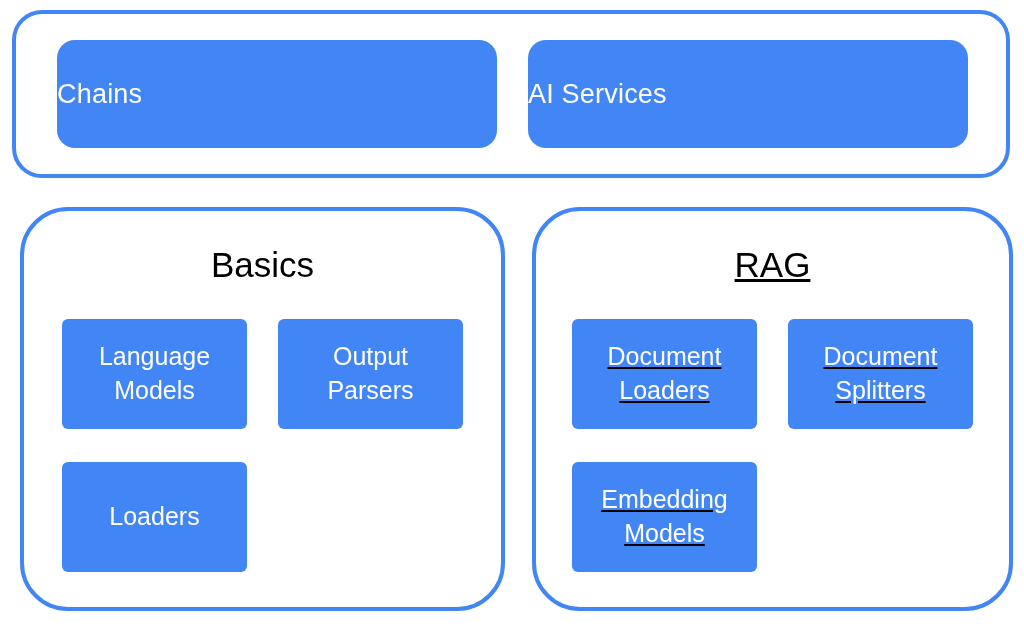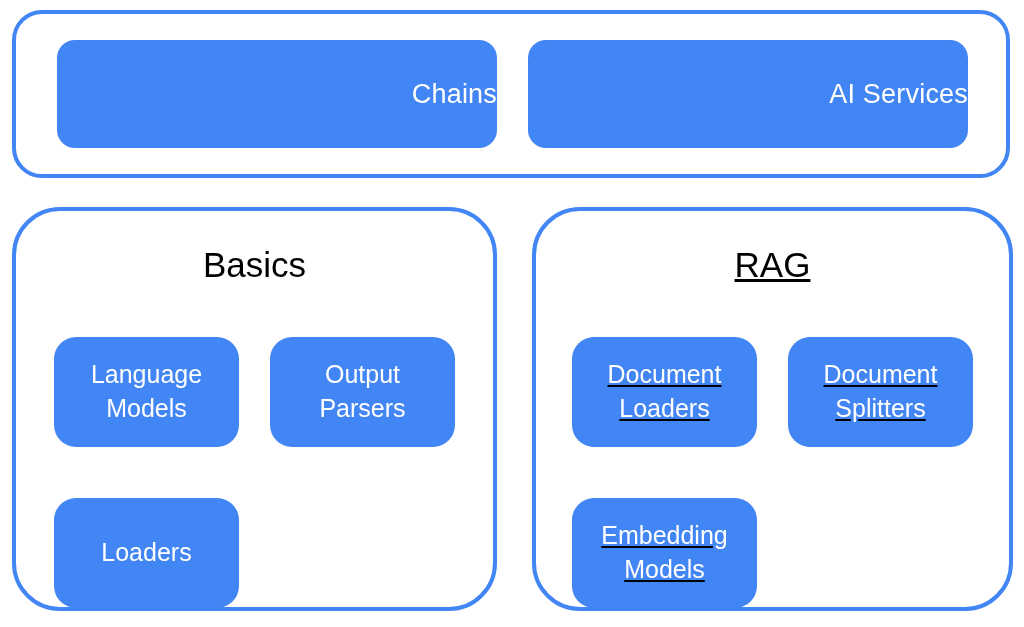--- a/index.html
+++ b/index.html
@@ -38,63 +38,62 @@
     padding: 0 38px 0 41px;
   }
   .pill {
     width: 440px;
     height: 108px;
     border-radius: 18px;
     background: var(--node-fill);
     color: var(--node-text);
     display: flex;
     align-items: center;
-    justify-content: flex-end;
+    justify-content: flex-start;
     font-size: 27px;
     letter-spacing: 0.2px;
   }
   .group-panel {
     top: 207px;
     height: 404px;
     border-radius: 48px;
     display: flex;
     flex-direction: column;
     align-items: center;
   }
-  .group-basics { left: 12px;  width: 485px; }
+  .group-basics { left: 20px;  width: 485px; }
   .group-rag    { left: 532px; width: 481px; text-decoration: underline; }
   .group-title {
     margin-top: 32px;
     height: 44px;
     line-height: 44px;
     font-size: 35px;
     color: var(--title-text);
     text-align: center;
   }
   .grid {
     margin-top: 32px;
     display: grid;
     grid-template-columns: repeat(2, 185px);
     gap: 33px 31px;
     justify-content: center;
   }
   .node {
     width: 185px;
     height: 110px;
-    border-radius: 22px;
+    border-radius: 6px;
     background: var(--node-fill);
     color: var(--node-text);
     display: flex;
     align-items: center;
     justify-content: center;
     text-align: center;
     font-size: 25px;
     line-height: 1.35;
     padding: 6px 14px;
-    margin-top: 18px;
   }
 </style>
 </head>
 <body>
 
 <div class="canvas">
 
   <div class="panel top-panel">
     <div class="pill">
       <span>Chains</span>

